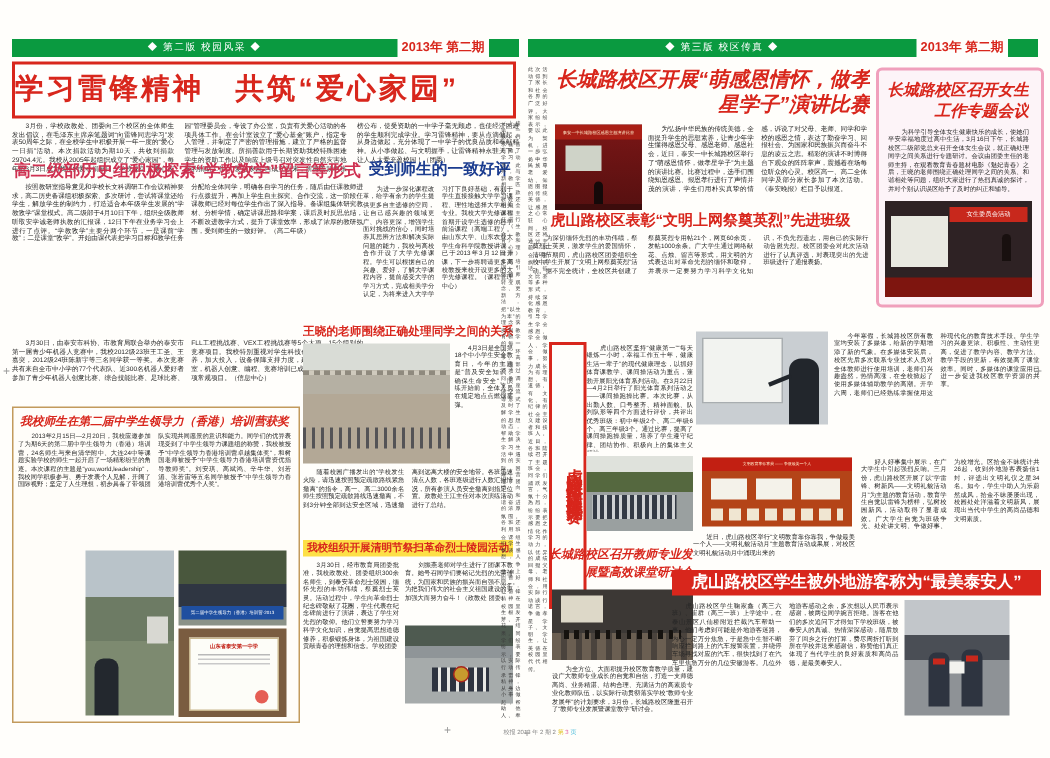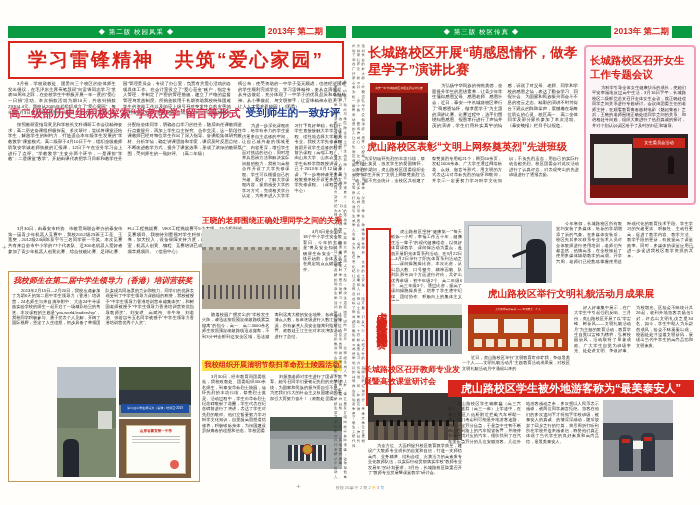--- a/index.html
+++ b/index.html
@@ -3,21 +3,21 @@
 <meta charset="utf-8">
 <style>
   html,body{margin:0;padding:0;background:#ffffff;font-family:"Liberation Sans",sans-serif;}
   #spread{position:relative;width:700px;height:505px;background:#fffefb;overflow:hidden;}
   .abs{position:absolute;overflow:hidden;}
   .hdr{position:absolute;display:flex;align-items:flex-end;height:13px;gap:3px;}
   .hbar{flex:1;background:#0a9a40;color:#ffffff;font-size:6.5px;text-align:center;line-height:12px;height:12px;letter-spacing:1px;overflow:hidden;}
   .hissue{color:#d8261c;font-weight:bold;font-size:8.5px;white-space:nowrap;}
   .hblock{width:20px;height:12px;background:#0a9a40;}
   .hl{position:absolute;overflow:hidden;font-weight:bold;text-align:center;white-space:nowrap;}
-  .hl2{position:absolute;overflow:hidden;font-weight:bold;text-align:left;}
+  .hl2{position:absolute;overflow:hidden;font-weight:bold;text-align:right;font-style:italic;}
   .body{position:absolute;overflow:hidden;font-size:4.4px;line-height:5.7px;text-align:justify;color:#262626;text-indent:9px;}
   .c2{column-count:2;column-gap:5px;}
   .c3{column-count:3;column-gap:7px;}
   .tiny{position:absolute;overflow:hidden;font-size:3.4px;line-height:4.6px;text-align:justify;color:#3a3a3a;}
   .photo{position:absolute;overflow:hidden;}
   .vtitle{position:absolute;writing-mode:vertical-rl;font-weight:bold;color:#d8261c;border:2px solid #d8261c;text-align:center;letter-spacing:2px;overflow:hidden;}
   .crop{position:absolute;color:#9a9a9a;font-size:8px;line-height:8px;}
   .serif{font-family:"Liberation Serif",serif;}
 </style>
 </head>
@@ -25,21 +25,21 @@
 
 <div id="spread">
 
   <div class="hdr" style="left:8px;top:25px;width:338px;">
     <div class="hbar"><span>◆ 第二版  校园风采 ◆</span></div>
     <div class="hissue">2013年 第二期</div>
     <div class="hblock"></div>
   </div>
 
   <div class="abs" style="left:8px;top:41px;width:332px;height:34px;border:2.5px solid #d8261c;background:#fffefd;">
-    <div style="font-size:19px;font-weight:bold;color:#d8261c;text-align:center;line-height:33px;letter-spacing:2px;white-space:nowrap;border-radius:15px;">学习雷锋精神　共筑“爱心家园”</div>
+    <div style="font-size:19px;font-weight:bold;color:#d8261c;text-align:left;line-height:33px;letter-spacing:2px;white-space:nowrap;border-radius:15px;">学习雷锋精神　共筑“爱心家园”</div>
   </div>
   <div class="body c3" style="left:8px;top:81px;width:338px;height:51px;">3月份，学校政教处、团委向三个校区的全体师生发出倡议，在毛泽东主席亲笔题词“向雷锋同志学习”发表50周年之际，在全校学生中积极开展一年一度的“爱心一日捐”活动。本次捐款活动为期10天，共收到捐款29704.4元。我校从2005年起组织成立了“爱心家园”，每年的3月3日成为我校的爱心捐献日。学校成立了“爱心家园”管理委员会，专设了办公室，负责有关爱心活动的各项具体工作。在会计室设立了“爱心基金”账户，指定专人管理，并制定了严密的管理措施，建立了严格的监督管理与发放制度。所捐善款用于长期资助我校特殊困难学生的资助工作以及响应上级号召对突发性自然灾害地区的捐助工作。“爱心家园”自成立以来，所得善款均张榜公布，使受资助的一中学子毫无顾虑，也使经济困难的学生顺利完成学业。学习雷锋精神，要从点滴做起，从身边做起，充分体现了一中学子的优良品质和奉献精神。从小事做起、与文明握手，让雷锋精神永驻天下，让人人大爱充盈校园！（团委）</div>
 
   <div class="hl" style="left:8px;top:106px;width:234px;font-size:11px;color:#cf3050;">高二级部历史组积极探索“学教敩学”留言等形式</div>
   <div class="body c2" style="left:8px;top:122px;width:234px;height:87px;">按照教研室指导意见和学校长文科调研工作会议精神要求，高二历史备课组积极探索、多次研讨，尝试将课堂还给学生，解放学生的制约力，打造适合本年级学生发展的“学教敩学”课堂模式。高二级部于4月10日下午，组织全级教师听取安学诚老师执教的汇报课，12日下午在业务学习会上进行了点评。“学教敩学”主要分两个环节，一是课前“学教”；二是课堂“敩学”。开始由课代表把学习目标和教学任务分配给全体同学，明确各自学习的任务，随后由任课教师进行点拨提升，再加上学生自主探究、合作交流，这一阶段任课教师已经对每位学生作出了深入指导。备课组集体研究教材、分析学情，确定讲课思路和学案，课后及时反思总结，不断改进教学方式，提升了课堂效率，形成了浓厚的教研氛围，受到师生的一致好评。（高二年级）</div>
 
   <div class="hl serif" style="left:244px;top:106px;width:98px;font-size:10.5px;color:#1b3c8f;">受到师生的一致好评</div>
   <div class="body c2" style="left:242px;top:123px;width:100px;height:145px;font-size:4.2px;line-height:5.4px;">为进一步深化课程改革，给学有余力的学生提供更多自主选修的空间，让自己感兴趣的领域更广、内容更深，增强学生面对挑战的信心，同时培养其思辨方法和解决实际问题的能力，我校与高校合作开设了大学先修课程。学生可以根据自己的兴趣、爱好，了解大学课程内容，提前感受大学的学习方式，完成相关学分认定，为将来进入大学学习打下良好基础，有利于学生直接接触大学学习课程、理性地选择大学相关专业。我校大学先修课程首期开设学生选修的科学前沿课程（高端工程）。由山东大学、山东农业大学生命科学院教授讲课，已于2013年3月12日开课，下一步将聘请更多高校教授来校开设更多的大学先修课程。（课程管理中心）</div>
 
   <div class="body c2" style="left:8px;top:226px;width:234px;height:44px;">3月30日，由泰安市科协、市教育局联合举办的泰安市第一届青少年机器人竞赛中，我校2012级23班王工圣、王嘉突，2012级24班陈新宇等三名同学获一等奖。本次竞赛共有来自全市中小学的77个代表队、近300名机器人爱好者参加了青少年机器人创意比赛、综合技能比赛、足球比赛、FLL工程挑战赛、VEX工程挑战赛等5个大项、15个组别的竞赛项目。我校特别重视对学生科技创新和动手能力的培养，加大投入，设备保障支持力度，建立机器人科技活动室，机器人创意、编程、竞赛培训已成为学生课外活动的一项常规项目。（信息中心）</div>
@@ -130,21 +130,20 @@
   </div>
 
   <div class="hl2" style="left:364px;top:364px;width:98px;height:26px;font-size:8px;line-height:12px;color:#d8261c;">长城路校区召开教师专业发展暨高效课堂研讨会</div>
   <div class="photo" style="left:368px;top:393px;width:94px;height:47px;background:#3c3835;">
     <div style="position:absolute;left:6px;top:4px;width:28px;height:18px;background:#ddd8c8;"></div>
     <div style="position:absolute;left:0;bottom:0;right:0;height:18px;background:repeating-linear-gradient(90deg,#6b5f52 0 6px,#4a433d 6px 10px);"></div>
     <div style="position:absolute;left:8px;bottom:14px;right:8px;height:6px;background:repeating-linear-gradient(90deg,#15120f 0 3px,rgba(0,0,0,0) 3px 7px);"></div>
   </div>
   <div class="body" style="left:368px;top:443px;width:94px;height:37px;font-size:4.2px;line-height:5.4px;">为全方位、大面积提升校区教育教学质量，建设广大教师专业成长的自觉和自信，打造一支师德高尚、业务精湛、结构合理、充满活力的高素质专业化教师队伍，以实际行动贯彻落实学校“教师专业发展年”的计划要求，3月份，长城路校区隆重召开了“教师专业发展暨课堂教学”研讨会。</div>
 
-  <div class="hl" style="left:464px;top:288px;width:214px;font-size:9.8px;color:#d8261c;">虎山路校区举行文明礼貌活动月成果展</div>
   <div class="photo" style="left:468px;top:305px;width:100px;height:46px;background:#b44418;">
     <div style="position:absolute;left:0;top:0;right:0;height:9px;background:#c21f12;color:#ffe9c8;font-size:2.6px;line-height:9px;text-align:center;overflow:hidden;white-space:nowrap;">文明教育靠你靠我 —— 争做最美一个人</div>
     <div style="position:absolute;left:6px;top:14px;width:24px;height:14px;background:#f4f2ea;"></div>
     <div style="position:absolute;left:36px;top:14px;width:24px;height:14px;background:#f4f2ea;"></div>
     <div style="position:absolute;left:66px;top:14px;width:26px;height:14px;background:#f4f2ea;"></div>
     <div style="position:absolute;left:6px;bottom:4px;right:6px;height:8px;background:repeating-linear-gradient(90deg,#f0e6d2 0 8px,#b44418 8px 12px);"></div>
   </div>
   <div class="body" style="left:462px;top:355px;width:108px;height:37px;font-size:4.2px;line-height:5.4px;">近日，虎山路校区举行“文明教育靠你靠我，争做最美一个人——文明礼貌活动月”主题教育活动成果展，对校区文明礼貌活动月中涌现出来的</div>
   <div class="body c2" style="left:574px;top:305px;width:119px;height:87px;font-size:4.2px;line-height:5.4px;">好人好事集中展示，在广大学生中引起强烈反响。三月份，虎山路校区开展了以“学雷锋、树新风——文明礼貌活动月”为主题的教育活动，教育学生自觉以雷锋为榜样，弘树校园新风，活动取得了显著成效。广大学生自觉为班级争光、处处讲文明、争做好事、为校增光。区拾金不昧统计共26起，收到外地游客表扬信1封，评选出文明礼仪之星34名。如今，学生中助人为乐蔚然成风，拾金不昧屡屡出现，校园处处洋溢着文明新风，展现出当代中学生的高尚品德和文明素质。</div>
 

